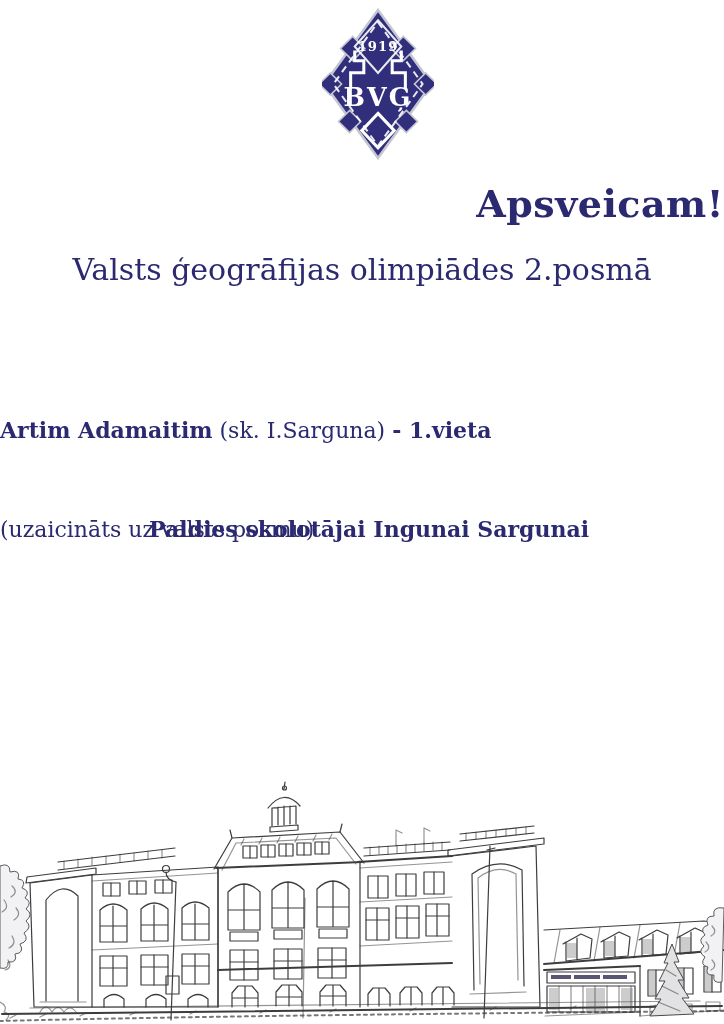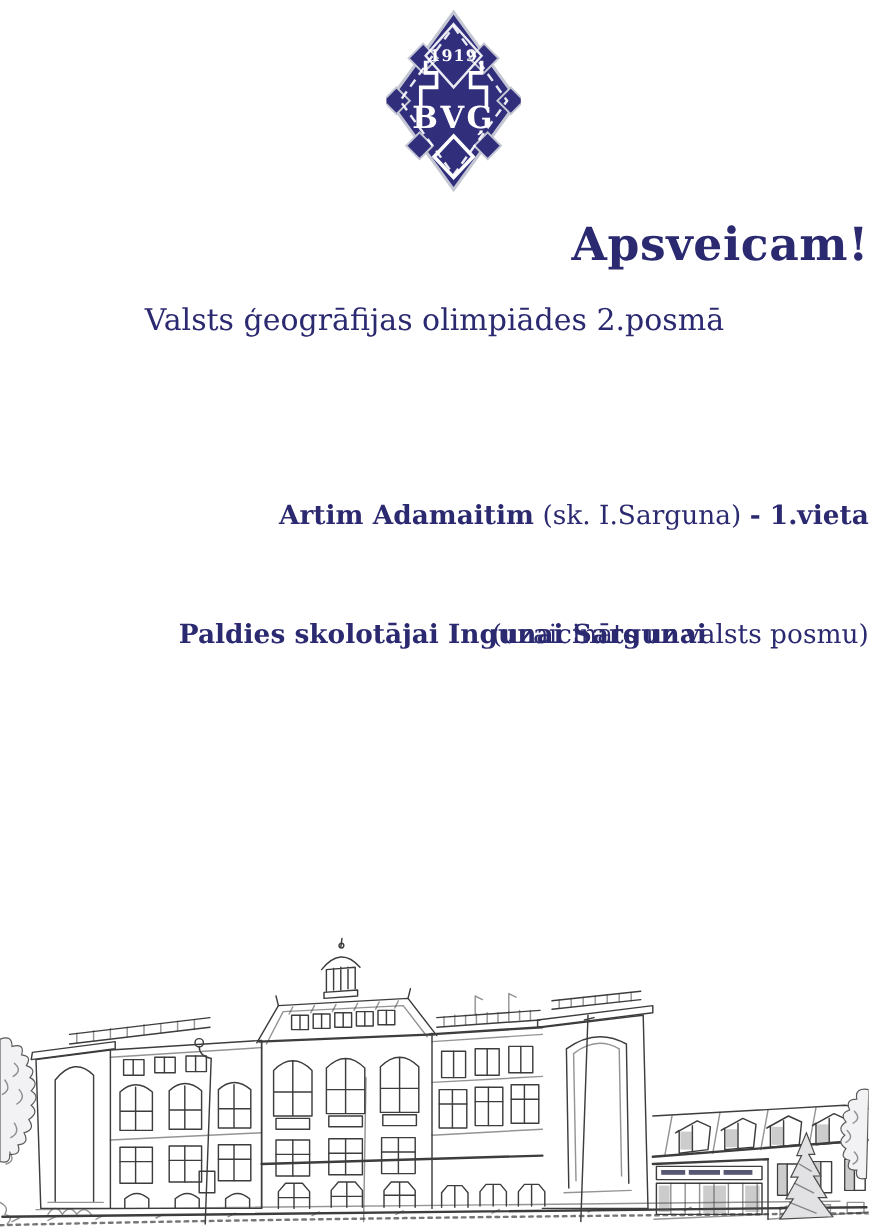--- a/index.html
+++ b/index.html
@@ -20,22 +20,22 @@
   .logo-wrap svg{display:block;width:100%;height:100%;}
   .logo-body{fill:var(--logo-navy);stroke:var(--logo-silver);stroke-width:2.5;}
   .logo-bump{fill:var(--logo-navy);stroke:var(--logo-silver);stroke-width:1.6;}
   .logo-orn{fill:none;stroke:#ffffff;stroke-width:3;stroke-linejoin:miter;}
   .logo-orn-thin{fill:none;stroke:#ffffff;stroke-width:2;opacity:.9;}
   .logo-text{fill:#ffffff;font-family:"DejaVu Serif","Liberation Serif",serif;
     font-weight:bold;text-anchor:middle;}
   .title{position:absolute;top:156px;left:0;width:724px;text-align:right;
     font-size:38px;font-weight:bold;letter-spacing:.5px;}
   .subtitle{position:absolute;top:252px;left:0;width:724px;text-align:center;
-    font-size:25px;}
-  .award-block{position:absolute;top:348px;left:0;width:724px;text-align:right;
+    font-size:30px;}
+  .award-block{position:absolute;top:348px;left:0;width:724px;text-align:left;
     font-size:22px;line-height:33px;white-space:pre-wrap;}
   .award-block .b{font-weight:bold;}
   .award-note{}
   .thanks{position:absolute;top:514px;left:0;width:589px;text-align:right;
     font-size:22px;font-weight:bold;line-height:30px;}
   .sketch{position:absolute;left:0;bottom:0;width:724px;height:244px;}
   .sketch svg{display:block;width:100%;height:100%;}
   .sk{stroke:var(--sketch-line);fill:none;stroke-width:1.2;
     stroke-linecap:round;stroke-linejoin:round;}
   .sk-thick{stroke-width:2;}

